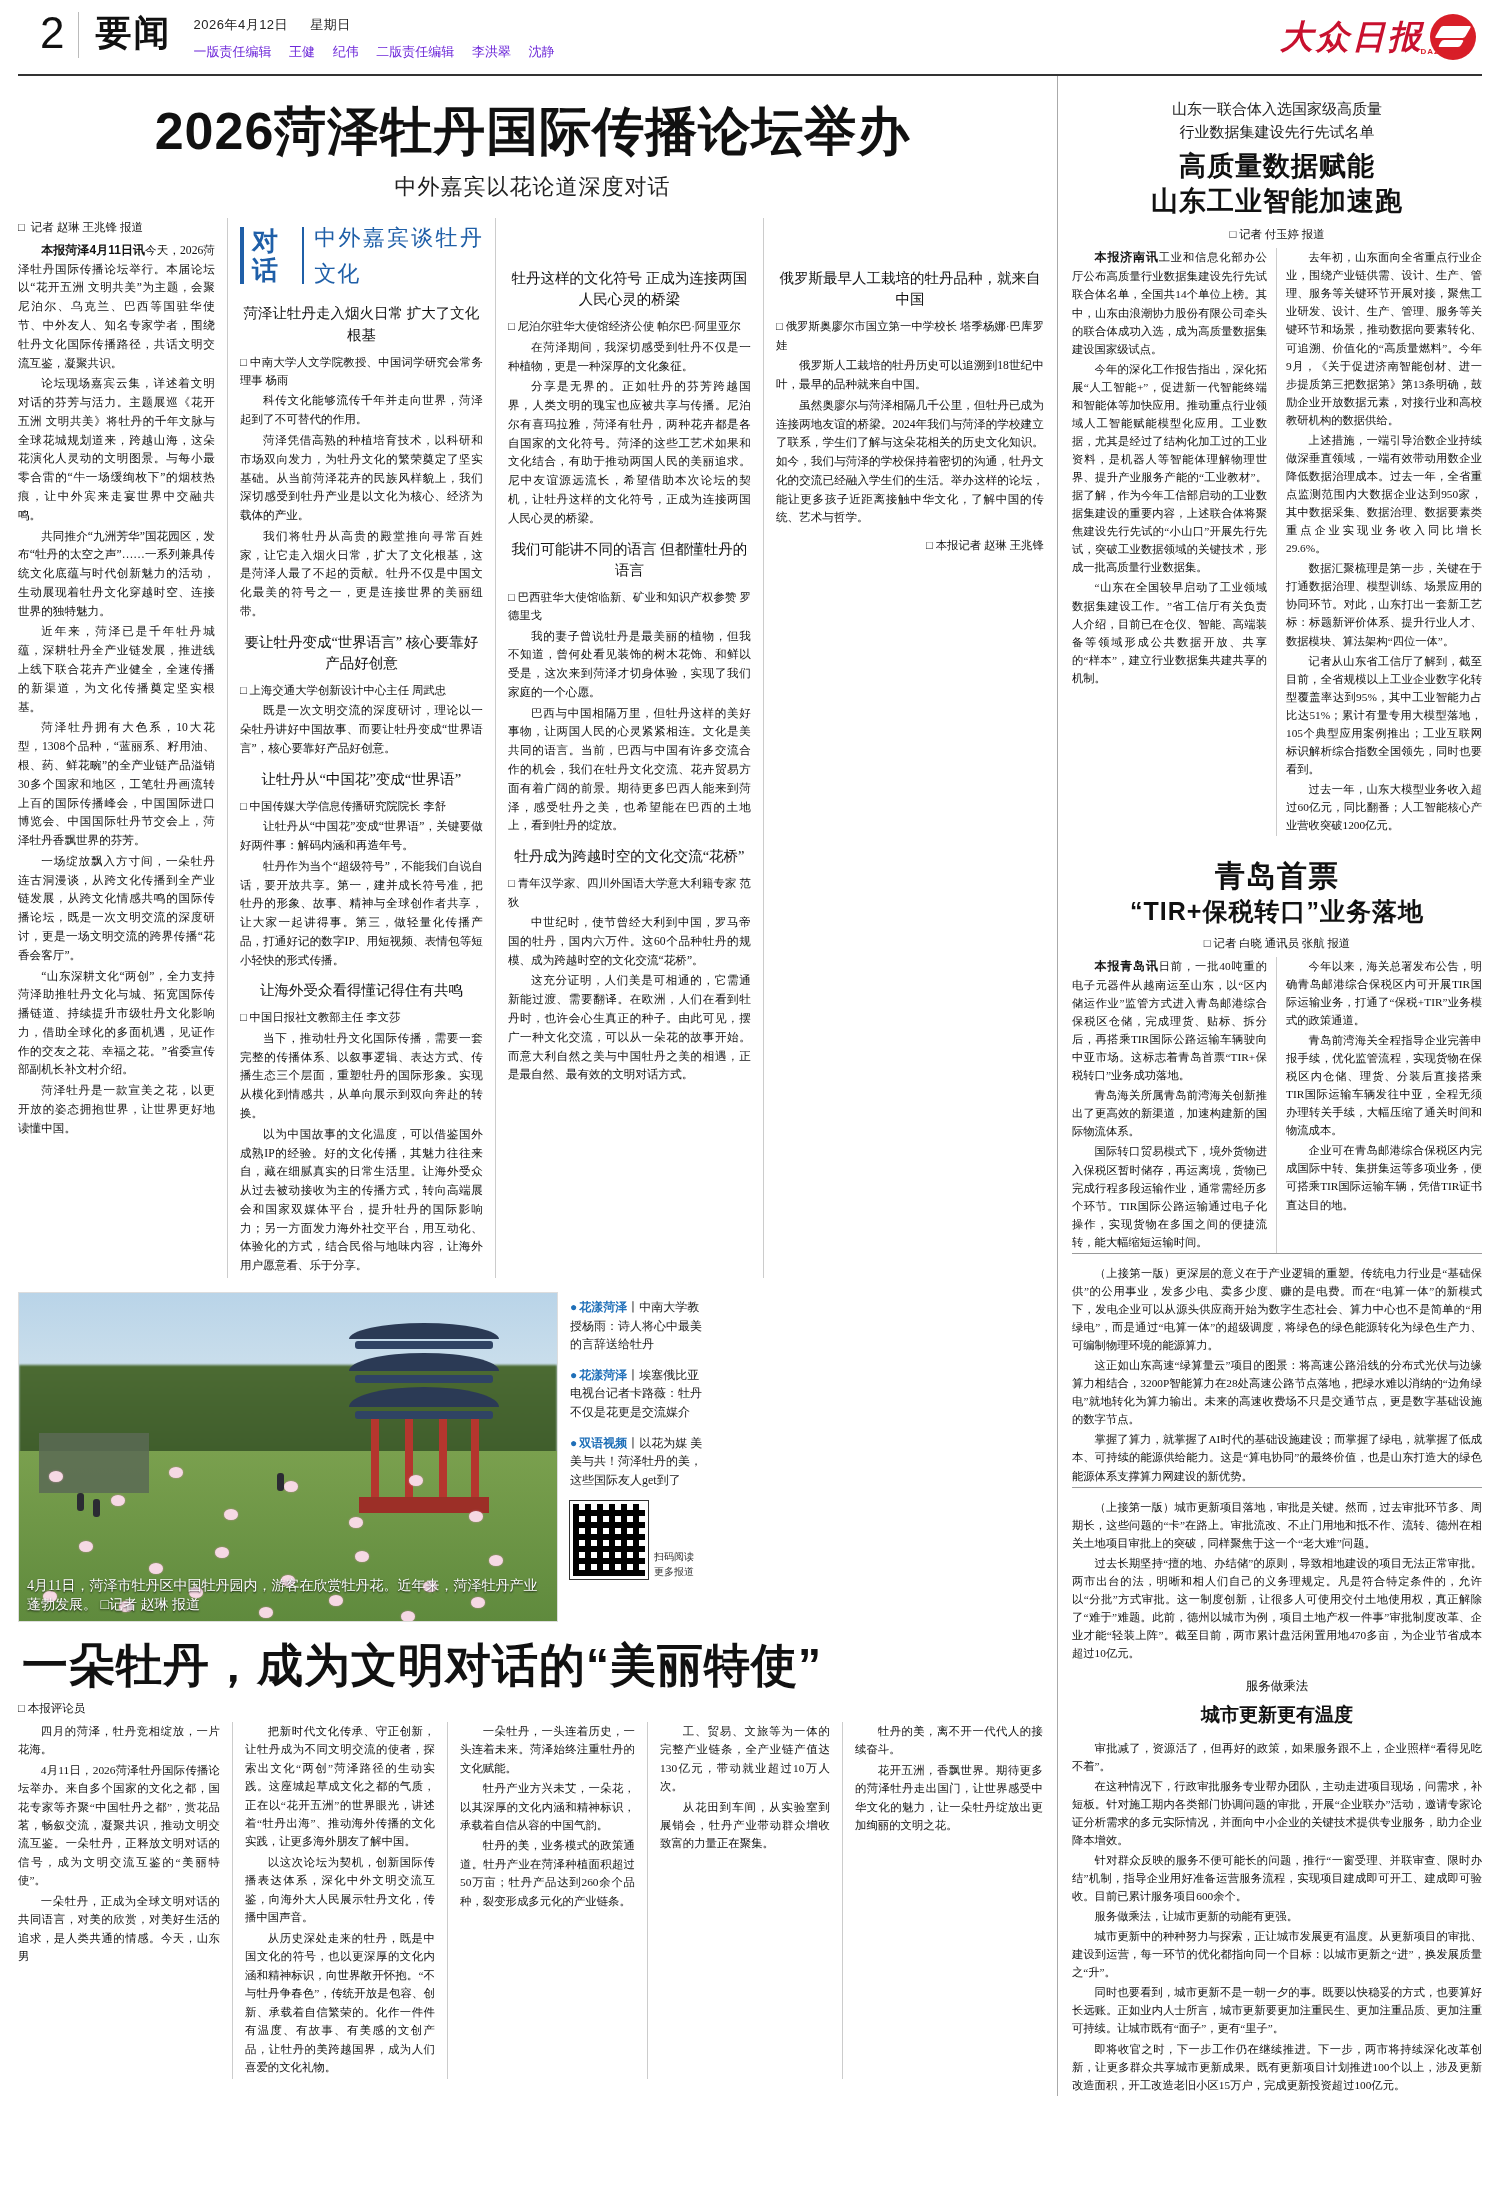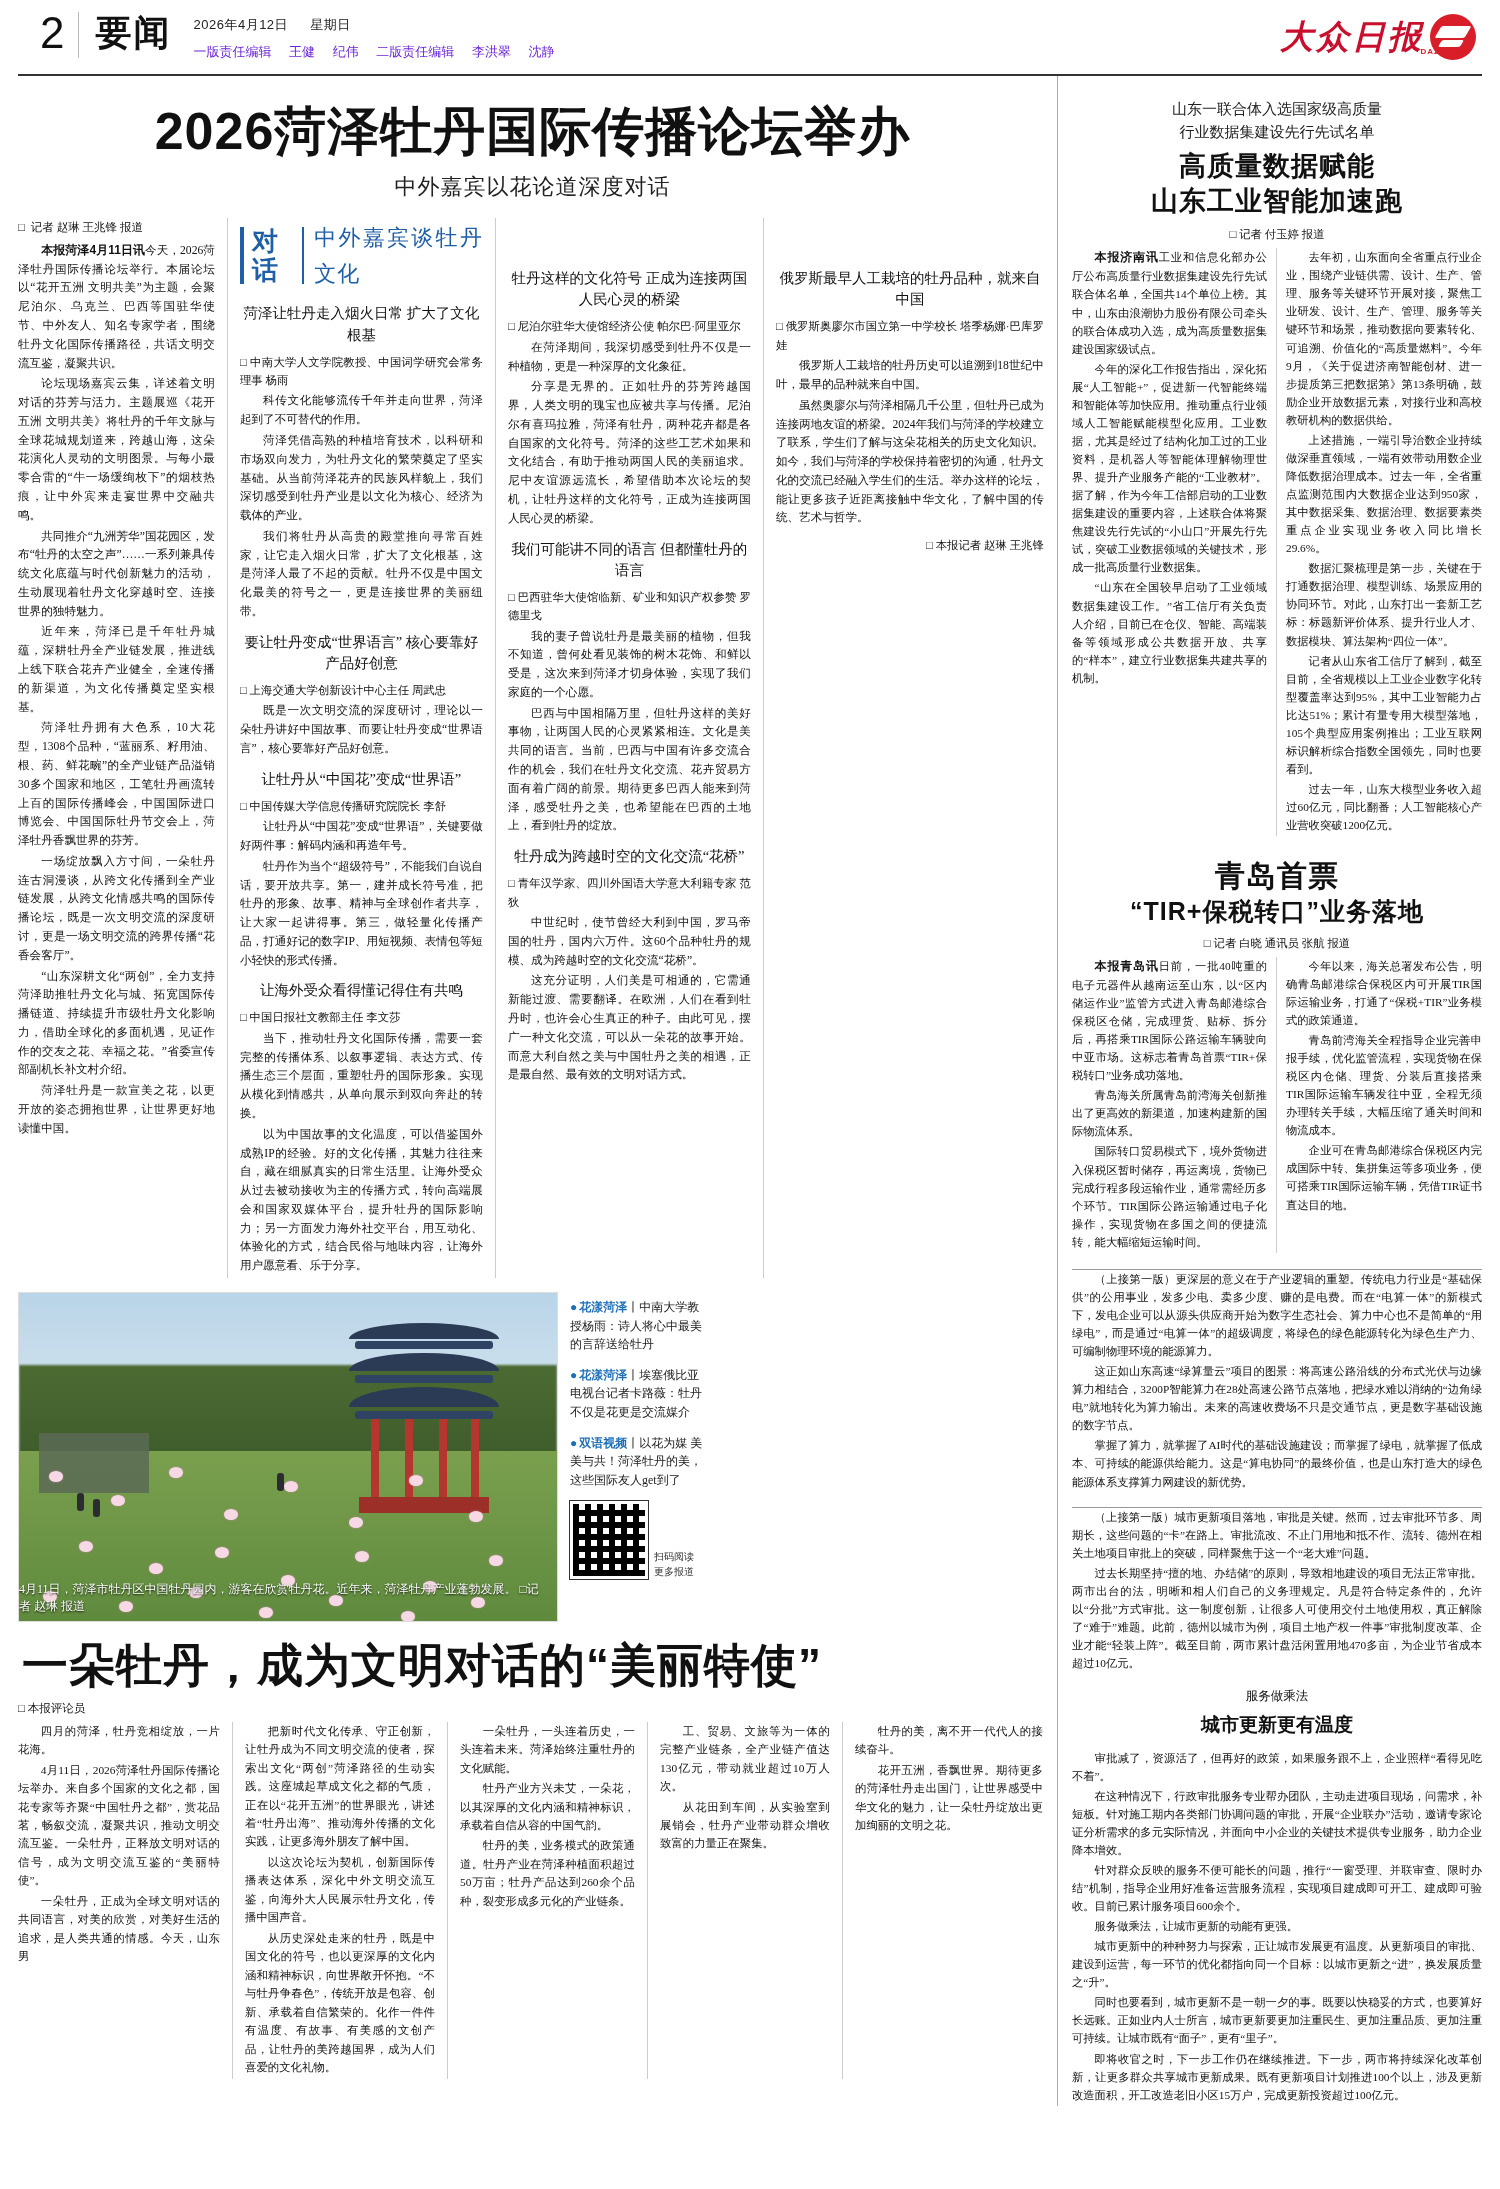--- a/index.html
+++ b/index.html
@@ -109,22 +109,22 @@
   }
   .proof { position:absolute; left:0; width:100%; height:16px;
            background:#2b3a55; border-radius:50% 50% 0 0/100% 100% 0 0; }
   .pcol { position:absolute; width:8px; background:#b5362e; }
   .pbase { position:absolute; bottom:0; left:10px; width:130px; height:16px; background:#9c2f27; }
   .plank { position:absolute; left:6px; width:138px; height:8px; background:#2f4364; border-radius:3px;}
   .gazebo-left { position:absolute; left:20px; top:140px; width:110px; height:60px;
                  background:#5b6a55; opacity:.85; }
   .people { position:absolute; width:7px; height:18px; border-radius:3px; background:#2b2b33; }
   .photo-cap {
-    position:absolute; left:0; bottom:6px; right:8px; color:#fff;
-    font-size:12px; line-height:1.4; text-shadow:0 1px 2px rgba(0,0,0,.9);margin-top:30px;
+    position:absolute; left:8px; bottom:6px; right:8px; color:#fff;
+    font-size:14px; line-height:1.4; text-shadow:0 1px 2px rgba(0,0,0,.9);margin-top:30px;
   }
 
   .photo-side { width:160px; padding:6px 10px 0 12px; }
   .bullet-item { font-size:12px; line-height:1.55; margin-bottom:12px; color:#222; }
   .bullet-item .dot { color:#1f6fb8; font-size:12px; margin-right:2px; }
   .bullet-item .bl { color:#1f6fb8; font-weight:700; }
   .qr-wrap { margin-top:10px; display:flex; align-items:flex-end; gap:6px; }
   .qr { width:78px; height:78px; background:
       repeating-linear-gradient(90deg,#000 0 6px,#fff 6px 12px),
       repeating-linear-gradient(0deg,#000 0 6px,transparent 6px 12px);
@@ -156,21 +156,21 @@
   .r-dateline { font-weight:700; font-family:"Liberation Sans", sans-serif; font-size:12px; }
   .r-cols { display:flex; margin-top:6px; }
   .r-col { width:50%; font-size:11.3px; line-height:1.6; text-align:justify; }
   .r-col p { text-indent:2em; margin-bottom:2px; }
   .r-col.left { padding-right:9px; border-right:1px solid #ccc; }
   .r-col.right { padding-left:9px; }
   .r-head2 {
     text-align:center; font-family:"Liberation Sans", sans-serif; font-weight:700;
     font-size:30px; line-height:1.3; margin-top:20px; letter-spacing:1px;
   }
-  .cont-box { border-top:1px solid #999; margin-top:16px; 
+  .cont-box { border-top:1px solid #999; padding-top:10px;
               font-size:11.3px; line-height:1.6; text-align:justify; }
   .cont-box p { text-indent:2em; margin-bottom:2px; }
   .svc-title { text-align:center; font-size:12.5px; margin-top:14px; }
   .svc-head { text-align:center; font-family:"Liberation Sans", sans-serif;
               font-weight:700; font-size:19px; margin:4px 0 8px 0; }
 </style>
 </head>
 <body>
 
 <div class="page">

